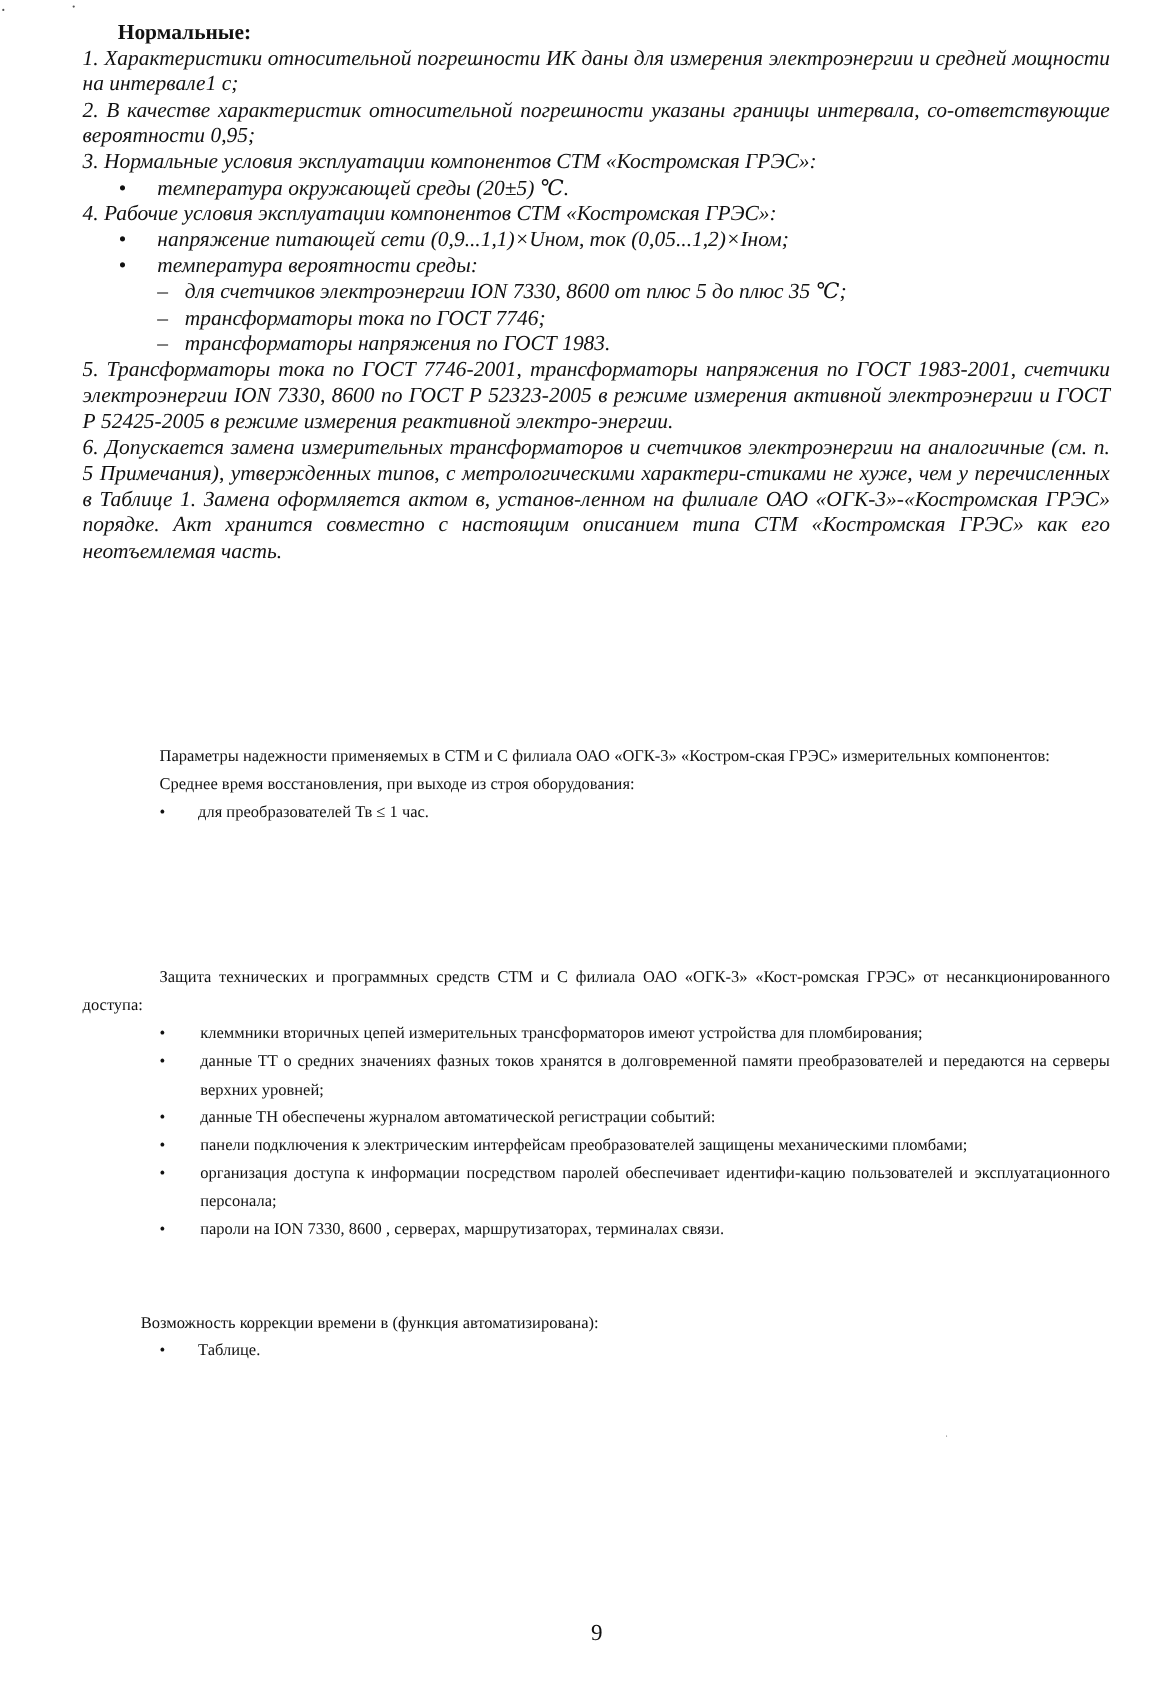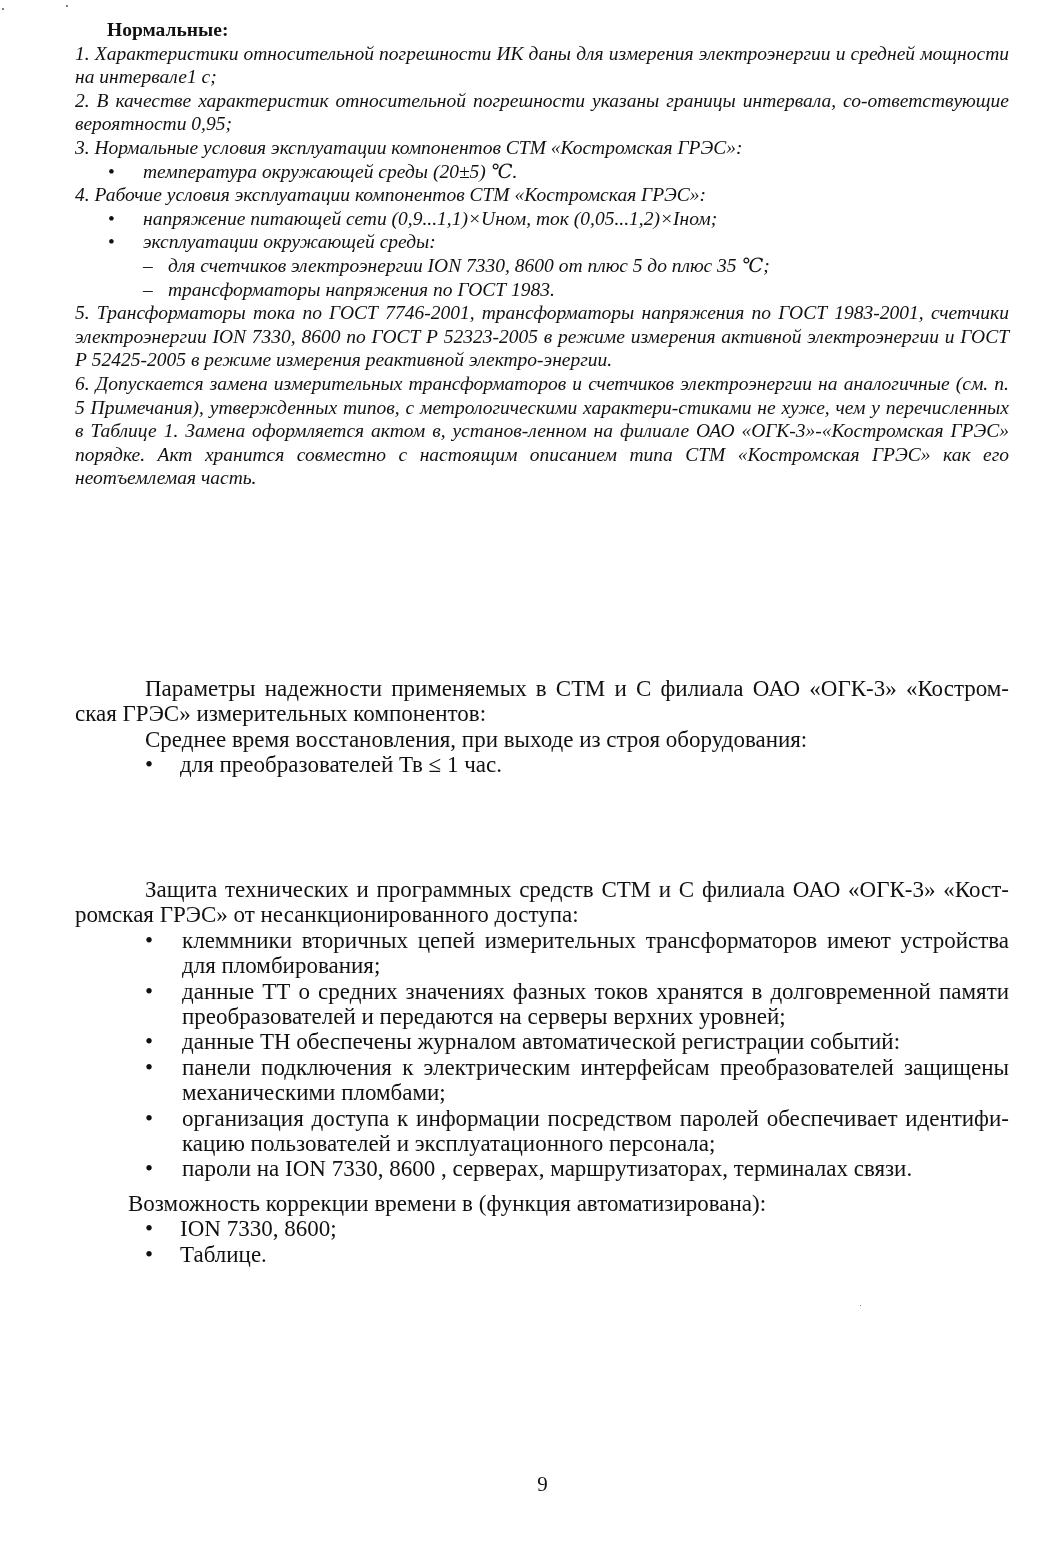--- a/index.html
+++ b/index.html
@@ -9,21 +9,21 @@
   .notes { font-size: 19.5px; line-height: 23.6px; }
   .notes .heading { font-weight: bold; font-style: normal; padding-left: 32px; margin: 0; }
   .notes p { margin: 0; font-style: italic; text-align: justify; }
   .notes ul { margin: 0; padding: 0; list-style: none; }
   .notes li { font-style: italic; text-align: justify; position: relative; }
   .notes ul.bullets > li { padding-left: 68px; }
   .notes ul.bullets > li::before { content: "\2022"; position: absolute; left: 33px; font-style: normal; }
   .notes ul.dashes > li { padding-left: 93px; }
   .notes ul.dashes > li::before { content: "\2013"; position: absolute; left: 68px; font-style: normal; }
 
-  .body-text { font-size: 23px; line-height: 25.4px; }
+  .body-text { font-size: 15px; line-height: 25.4px; }
   .section { position: absolute; left: 75px; width: 934px; }
   .section p { margin: 0; text-align: justify; }
   .section p.indent { text-indent: 70px; }
   .section p.indent2 { padding-left: 70px; }
   .section p.indent3 { padding-left: 53px; }
   .section ul { margin: 0; padding: 0; list-style: none; }
   .section li { position: relative; text-align: justify; }
   .section ul.b1 > li { padding-left: 105px; }
   .section ul.b1 > li::before { content: "\2022"; position: absolute; left: 70px; }
   .section ul.b2 > li { padding-left: 107px; }
@@ -46,24 +46,25 @@
   <p class="heading">Нормальные:</p>
   <p>1. Характеристики относительной погрешности ИК даны для измерения электроэнергии и средней мощности на интервале1 с;</p>
   <p>2. В качестве характеристик относительной погрешности указаны границы интервала, со-ответствующие вероятности 0,95;</p>
   <p>3. Нормальные условия эксплуатации компонентов СТМ «Костромская ГРЭС»:</p>
   <ul class="bullets">
     <li>температура окружающей среды (20±5) ℃.</li>
   </ul>
   <p>4. Рабочие условия эксплуатации компонентов СТМ «Костромская ГРЭС»:</p>
   <ul class="bullets">
     <li>напряжение питающей сети (0,9...1,1)×Uном, ток (0,05...1,2)×Iном;</li>
-    <li>эксплуатации окружающей среды:</li>
+    <li>температура вероятности среды:</li>
   </ul>
   <ul class="dashes">
     <li>для счетчиков электроэнергии ION 7330, 8600 от плюс 5 до плюс 35 ℃;</li>
+    <li>трансформаторы тока по ГОСТ 7746;</li>
     <li>трансформаторы напряжения по ГОСТ 1983.</li>
   </ul>
   <p>5. Трансформаторы тока по ГОСТ 7746-2001, трансформаторы напряжения по ГОСТ 1983-2001, счетчики электроэнергии ION 7330, 8600 по ГОСТ Р 52323-2005 в режиме измерения активной электроэнергии и ГОСТ Р 52425-2005 в режиме измерения реактивной электро-энергии.</p>
   <p>6. Допускается замена измерительных трансформаторов и счетчиков электроэнергии на аналогичные (см. п. 5 Примечания),  утвержденных типов, с метрологическими характери-стиками не хуже, чем у перечисленных в Таблице 1. Замена оформляется актом в, установ-ленном на филиале ОАО «ОГК-3»-«Костромская ГРЭС» порядке. Акт хранится совместно с настоящим описанием типа СТМ «Костромская ГРЭС» как его неотъемлемая часть.</p>
 </div>
 
 <div class="section body-text" style="top:676px;">
   <p class="indent">Параметры надежности применяемых в СТМ и С филиала ОАО «ОГК-3» «Костром-ская ГРЭС» измерительных компонентов:</p>
   <p class="indent2">Среднее время восстановления, при выходе из строя оборудования:</p>
   <ul class="b1">
@@ -79,18 +80,17 @@
     <li>данные ТН обеспечены журналом автоматической регистрации событий:</li>
     <li>панели подключения к электрическим интерфейсам преобразователей защищены механическими пломбами;</li>
     <li>организация доступа к информации посредством паролей обеспечивает идентифи-кацию пользователей и эксплуатационного персонала;</li>
     <li>пароли на ION 7330, 8600 , серверах, маршрутизаторах, терминалах связи.</li>
   </ul>
 </div>
 
 <div class="section body-text" style="top:1191px;">
   <p class="indent3">Возможность коррекции времени в (функция автоматизирована):</p>
   <ul class="b3">
-    <li>ION 7330, 8600;</li>
     <li>Таблице.</li>
   </ul>
 </div>
 
 <div class="page-number">9</div>
 
 </body></html>

